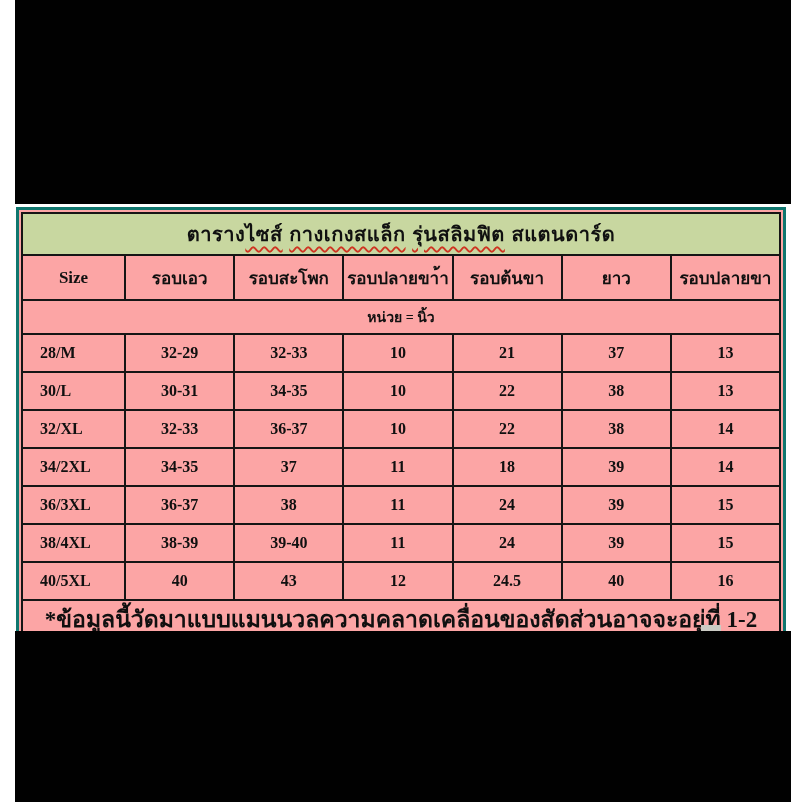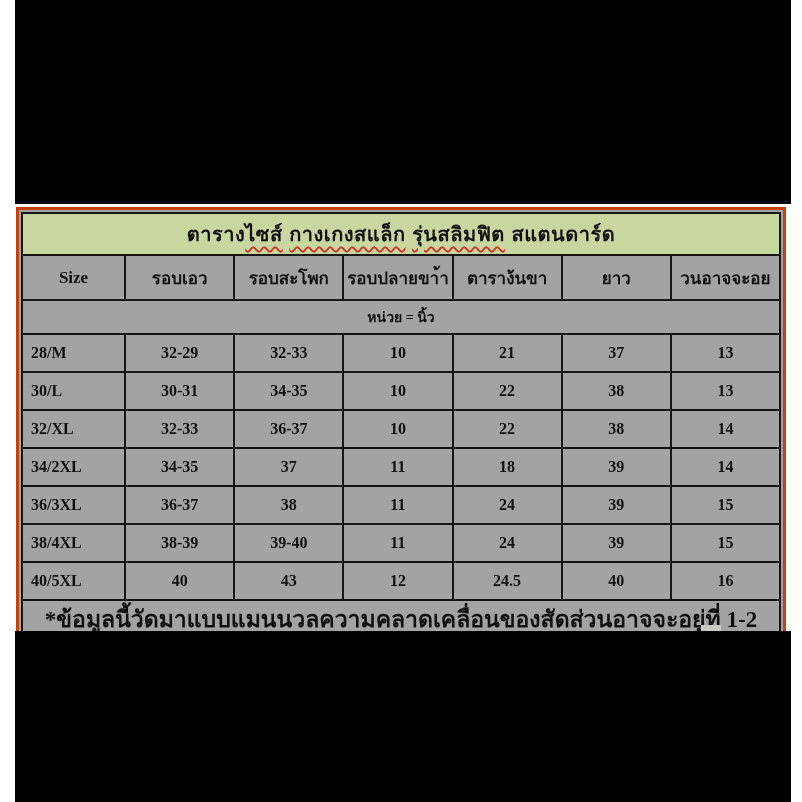--- a/index.html
+++ b/index.html
@@ -23,23 +23,23 @@
   }
   .band-top  { top: 0;     height: 204px; }
   .band-bottom { top: 631px; height: 171px; }
 
   .table-wrap {
     position: absolute;
     left: 16px;
     top: 207px;
     width: 770px;
     box-sizing: border-box;
-    border: 3px solid #c2410c;
+    border: 3px solid #0f766e;
     padding: 2px;
-    background: #a3a3a3;
+    background: #fca5a5;
   }
   table.size-chart {
     width: 100%;
     border-collapse: collapse;
     table-layout: fixed;
     color: #101010;
   }
   table.size-chart td, table.size-chart th {
     border: 2px solid #151515;
     text-align: center;
@@ -70,21 +70,21 @@
   tr.unit-row td {
     height: 32px;
     font-size: 14px;
   }
   tr.data-row td {
     height: 36px;
     font-size: 16px;
   }
   tr.data-row td.size-cell {
     text-align: left;
-    padding-left: 8px;
+    padding-left: 17px;
   }
   tr.foot-row td {
     height: 37px;
     font-size: 23px;
   }
   .gray-dash {
     position: absolute;
     left: 701px;
     top: 625px;
     width: 20px;
@@ -116,23 +116,23 @@
           <td colspan="7">
             <span class="title-seg">ตาราง</span><span class="title-seg sp squiggle">ไซส์</span><span class="title-seg sp squiggle">กางเกงสแล็ก</span><span class="title-seg sp squiggle">รุ่นสลิมฟิต</span><span class="title-seg">สแตนดาร์ด</span>
           </td>
         </tr>
 
         <tr class="head-row">
           <th>Size</th>
           <th>รอบเอว</th>
           <th>รอบสะโพก</th>
           <th>รอบปลายขา้า</th>
-          <th>ตาราง้นขา</th>
+          <th>รอบต้นขา</th>
           <th>ยาว</th>
-          <th>วนอาจจะอย</th>
+          <th>รอบปลายขา</th>
         </tr>
 
         <tr class="unit-row">
           <td colspan="7">หน่วย = นิ้ว</td>
         </tr>
 
         <tr class="data-row">
           <td class="size-cell">28/M</td>
           <td>32-29</td>
           <td>32-33</td>

